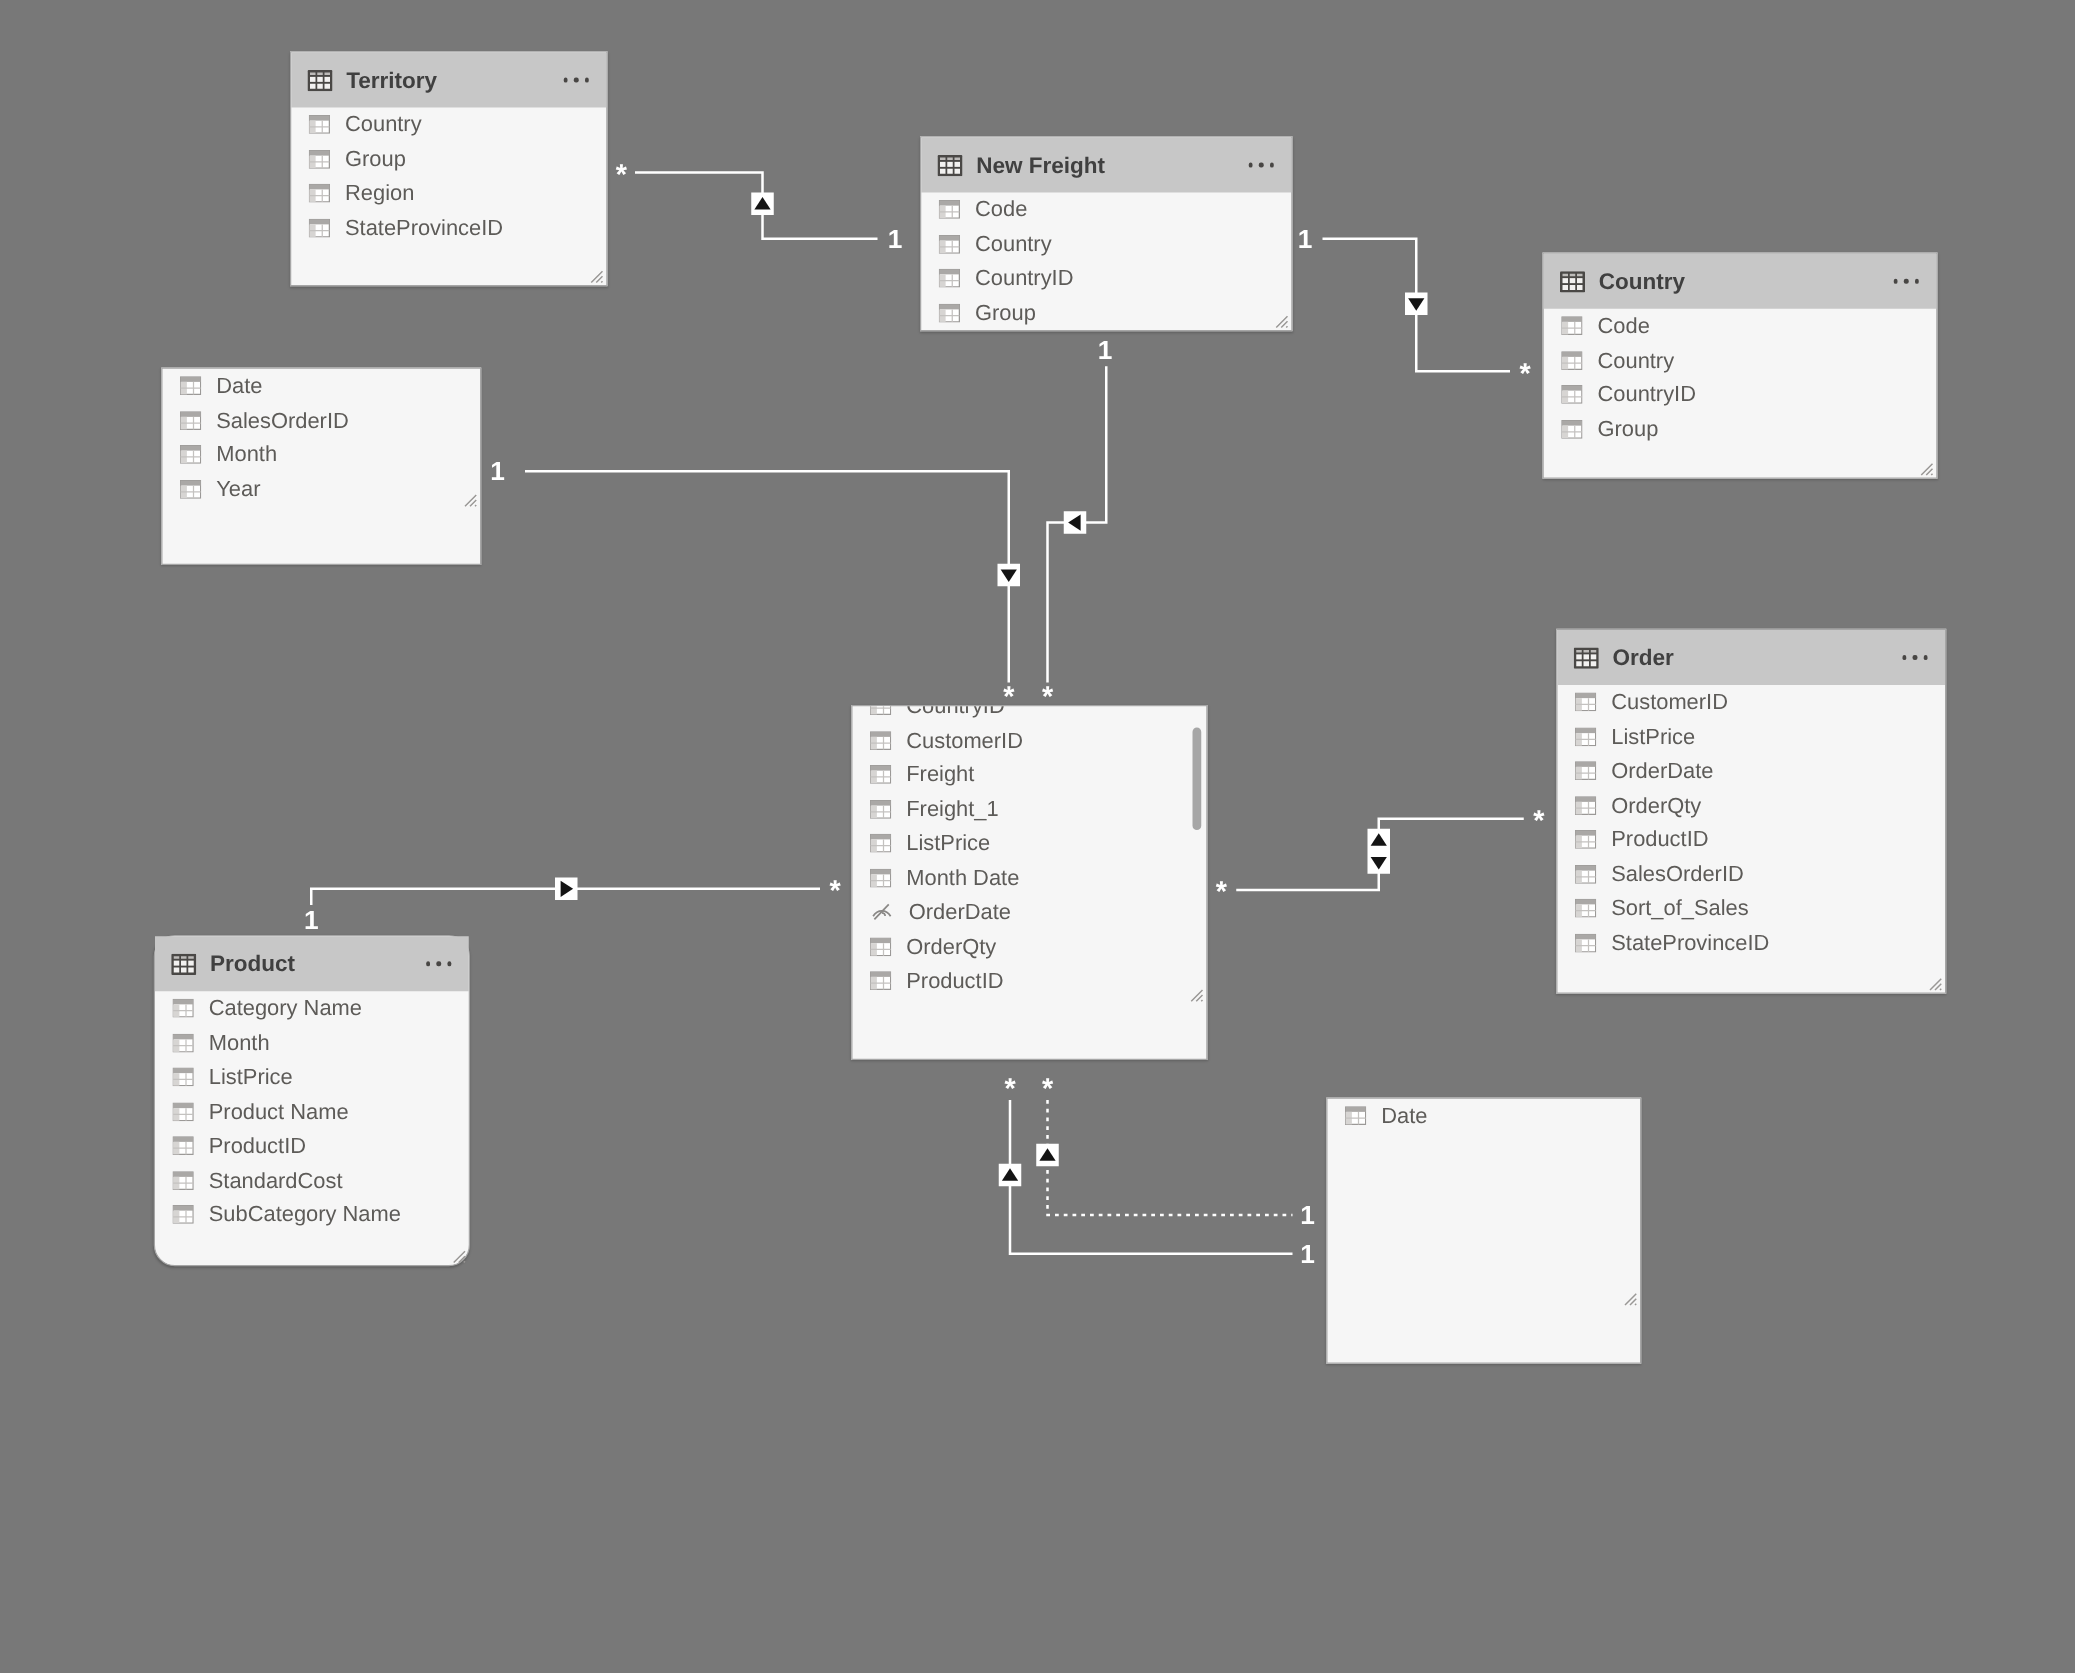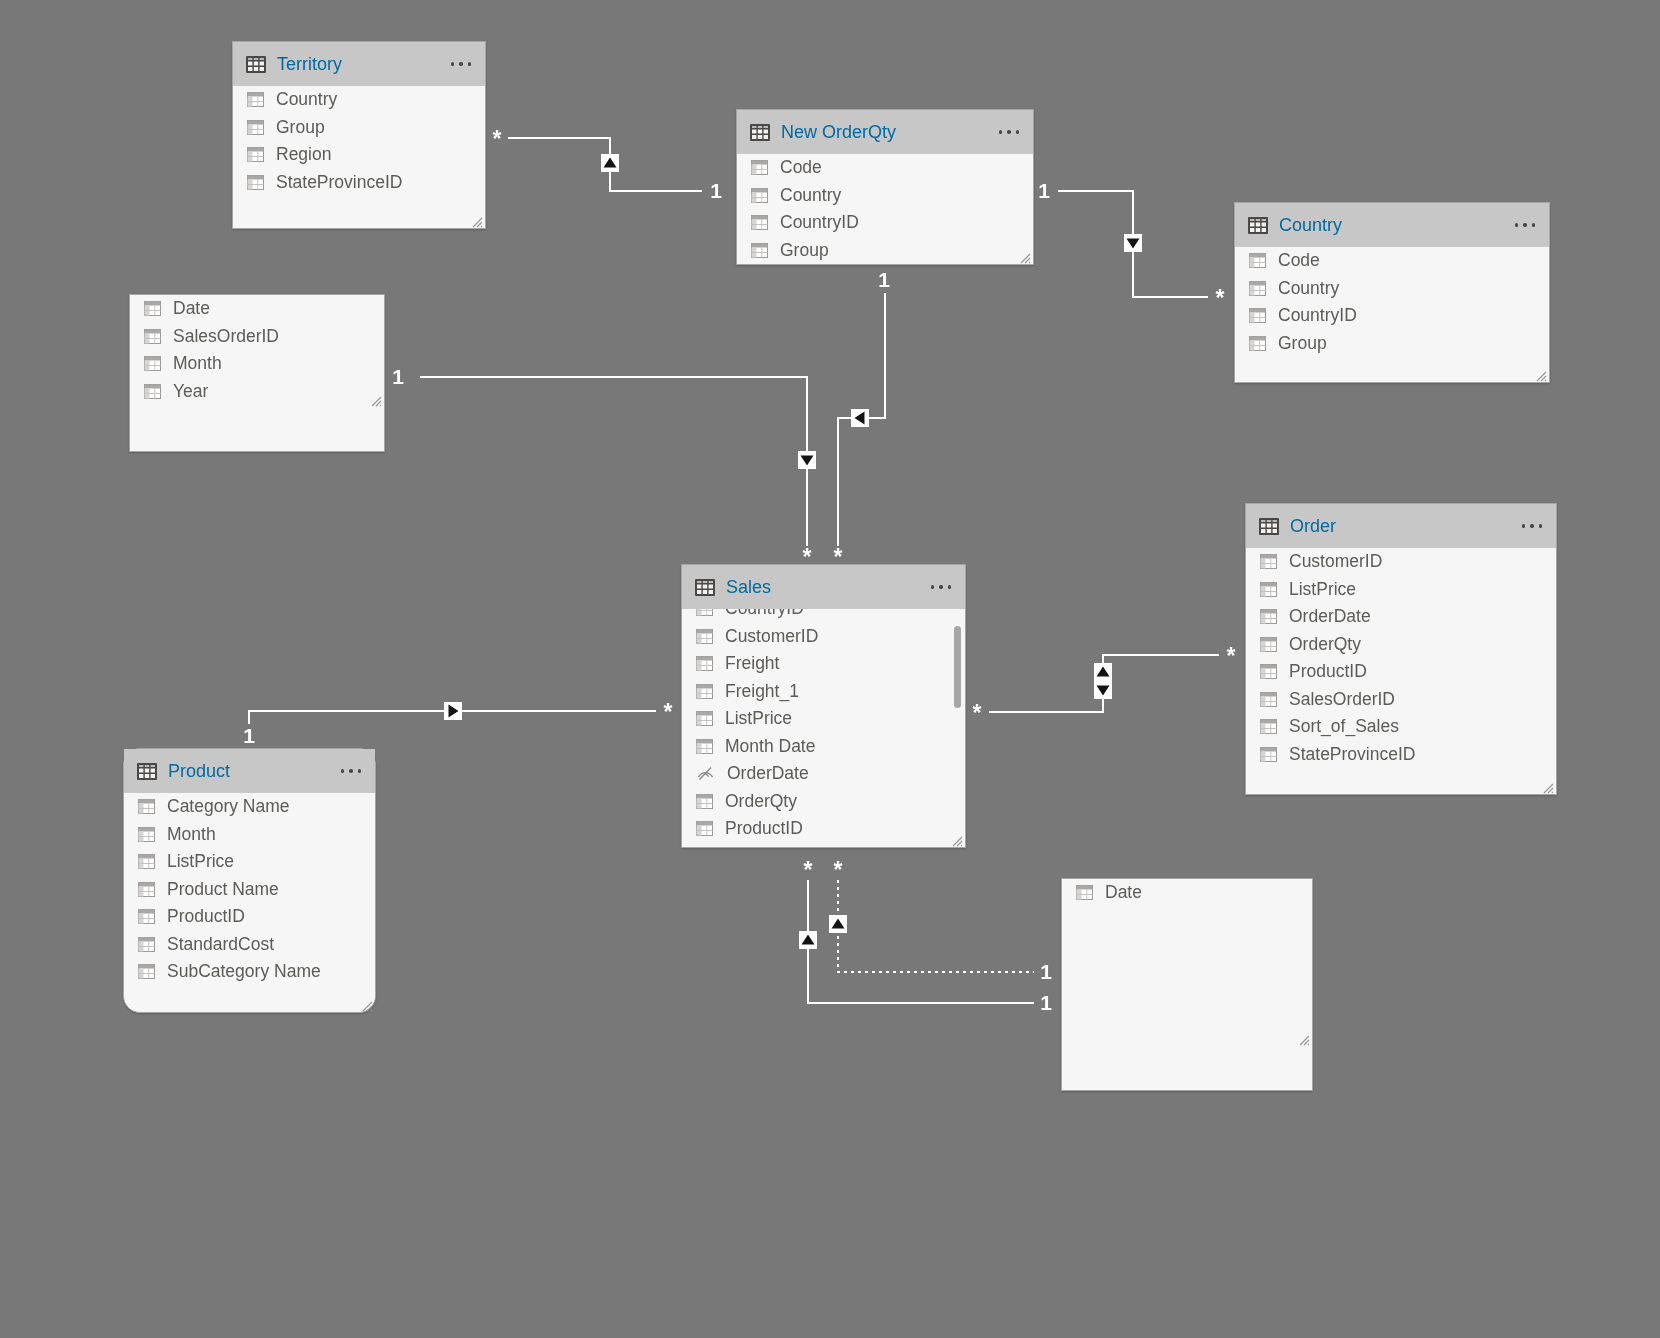--- a/index.html
+++ b/index.html
@@ -30,21 +30,21 @@
     height:44px;
     background:#c7c7c7;
     display:flex;align-items:center;
     padding:0 12px 0 13px;
     box-sizing:border-box;
     cursor:move;
   }
   .entity-title{
     flex:1;
     margin-left:11px;
-    font-size:18px;font-weight:normal;color:#0369a1;
+    font-size:18px;font-weight:bold;color:#404040;
     white-space:nowrap;overflow:hidden;
   }
   .more-options{display:flex;gap:5px;align-items:center;padding:4px 2px;cursor:pointer;}
   .more-options .dot{width:3.5px;height:3.5px;border-radius:50%;background:#484644;}
   .entity-body{
     position:relative;
     height:calc(100% - 44px);
     overflow:hidden;
   }
   .rows{position:relative;}
@@ -219,21 +219,21 @@
               <rect x="7.8" y="5.5" width="4.4" height="4" fill="#f2f1f0"></rect>
               <rect x="13.6" y="5.5" width="4.4" height="4" fill="#f2f1f0"></rect>
               <rect x="2" y="11" width="4.4" height="4" fill="#f2f1f0"></rect>
               <rect x="7.8" y="11" width="4.4" height="4" fill="#f2f1f0"></rect>
               <rect x="13.6" y="11" width="4.4" height="4" fill="#f2f1f0"></rect>
               <rect x="2" y="2" width="4.4" height="2" fill="#bdbbb9"></rect>
               <rect x="7.8" y="2" width="4.4" height="2" fill="#bdbbb9"></rect>
               <rect x="13.6" y="2" width="4.4" height="2" fill="#bdbbb9"></rect>
             </svg>
           </span>
-          <span class="entity-title">New OrderQty</span>
+          <span class="entity-title">New Freight</span>
           <span class="more-options">
             <span class="dot"></span>
             <span class="dot"></span>
             <span class="dot"></span>
           </span>
         </div>
         <div class="entity-body">
           <div class="rows">
             <div class="field-row">
               <span class="field-icon">
@@ -419,42 +419,20 @@
               </span>
               <span class="field-label">Year</span>
             </div>
           </div>
           <div class="resize-handle"><svg width="12" height="12" viewBox="0 0 12 12">
               <path d="M11 2 L2 11 M11 6 L6 11 M11 10 L10 11" stroke="#9a9896" stroke-width="1.2" fill="none"></path>
             </svg></div>
         </div>
       </div>
       <div class="entity" style="left: 681px; top: 564px; width: 285px; height: 284px;">
-        <div class="entity-header">
-          <span class="field-icon" style="margin-right: 0px;">
-            <svg width="20" height="17" viewBox="0 0 20 17">
-              <rect x="0" y="0" width="20" height="17" rx="1" fill="#4a4846"></rect>
-              <rect x="2" y="5.5" width="4.4" height="4" fill="#f2f1f0"></rect>
-              <rect x="7.8" y="5.5" width="4.4" height="4" fill="#f2f1f0"></rect>
-              <rect x="13.6" y="5.5" width="4.4" height="4" fill="#f2f1f0"></rect>
-              <rect x="2" y="11" width="4.4" height="4" fill="#f2f1f0"></rect>
-              <rect x="7.8" y="11" width="4.4" height="4" fill="#f2f1f0"></rect>
-              <rect x="13.6" y="11" width="4.4" height="4" fill="#f2f1f0"></rect>
-              <rect x="2" y="2" width="4.4" height="2" fill="#bdbbb9"></rect>
-              <rect x="7.8" y="2" width="4.4" height="2" fill="#bdbbb9"></rect>
-              <rect x="13.6" y="2" width="4.4" height="2" fill="#bdbbb9"></rect>
-            </svg>
-          </span>
-          <span class="entity-title">Sales</span>
-          <span class="more-options">
-            <span class="dot"></span>
-            <span class="dot"></span>
-            <span class="dot"></span>
-          </span>
-        </div>
         <div class="entity-body">
           <div class="rows" style="margin-top: -14px;">
             <div class="field-row">
               <span class="field-icon">
                 <svg width="17" height="15" viewBox="0 0 17 15">
                   <rect x="0.5" y="0.5" width="16" height="14" fill="#ffffff" stroke="#9b9997"></rect>
                   <rect x="0.5" y="0.5" width="16" height="4" fill="#aaa8a6"></rect>
                   <rect x="0.5" y="4.5" width="5" height="10" fill="#d7d5d3"></rect>
                   <line x1="0.5" y1="9.5" x2="16.5" y2="9.5" stroke="#c4c2c0"></line>
                   <line x1="10.8" y1="4.5" x2="10.8" y2="14.5" stroke="#c4c2c0"></line>

